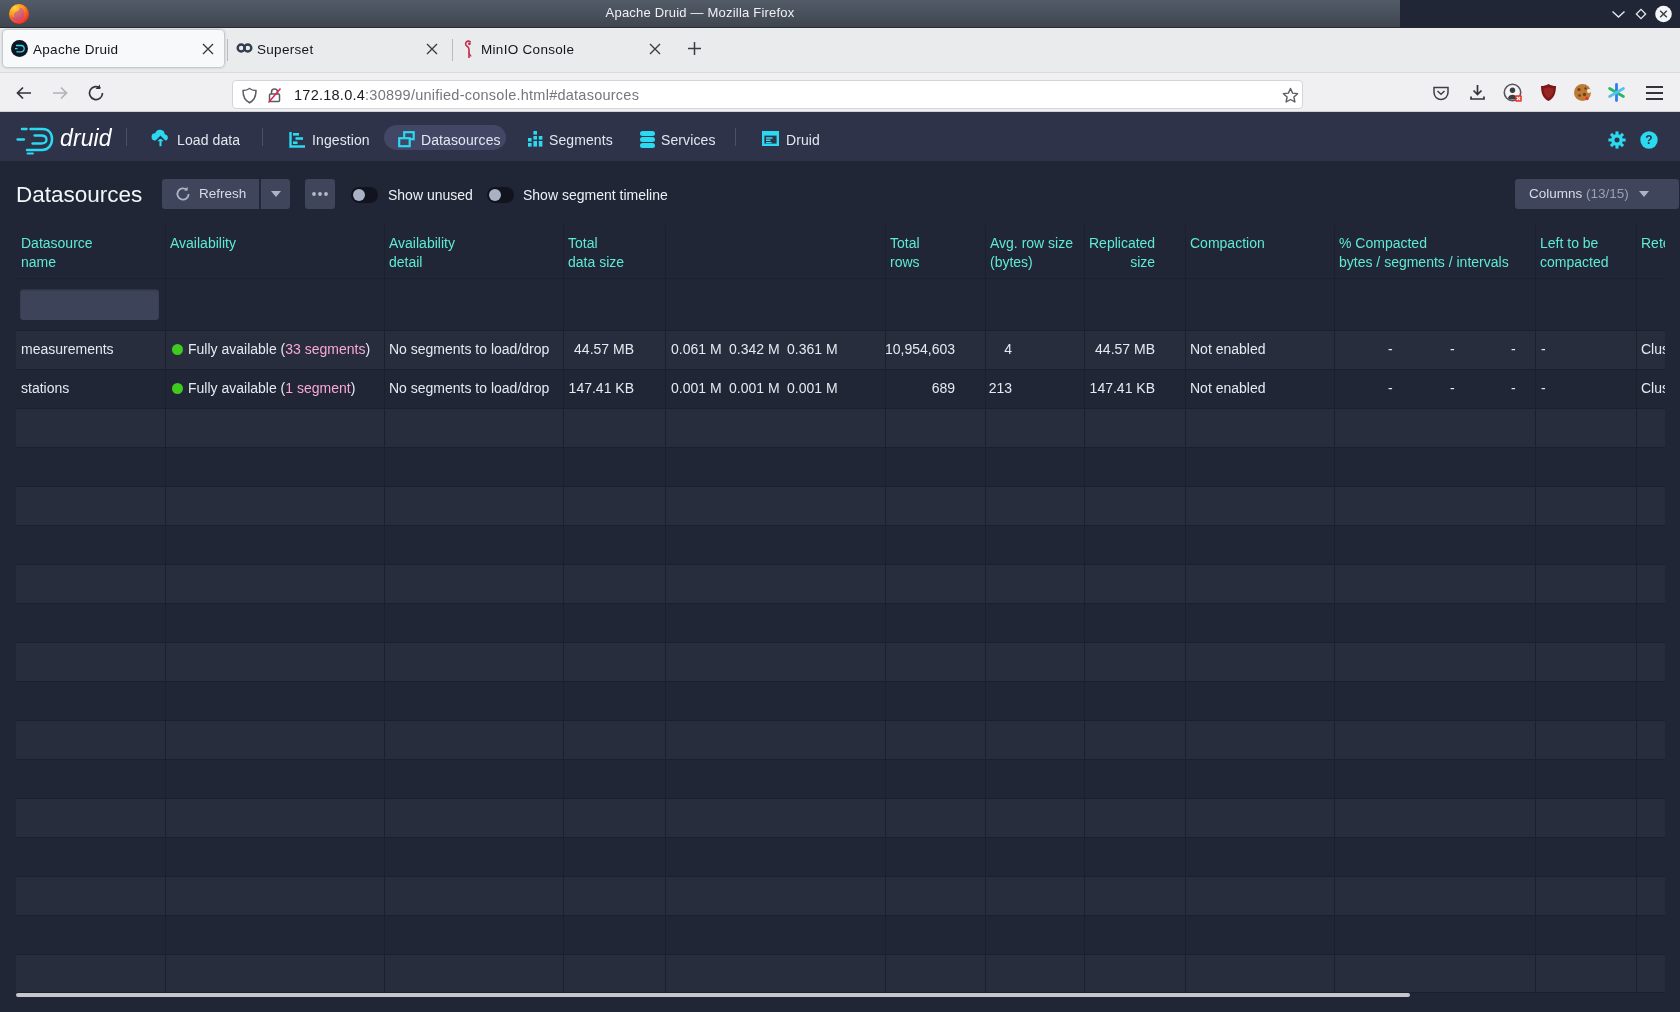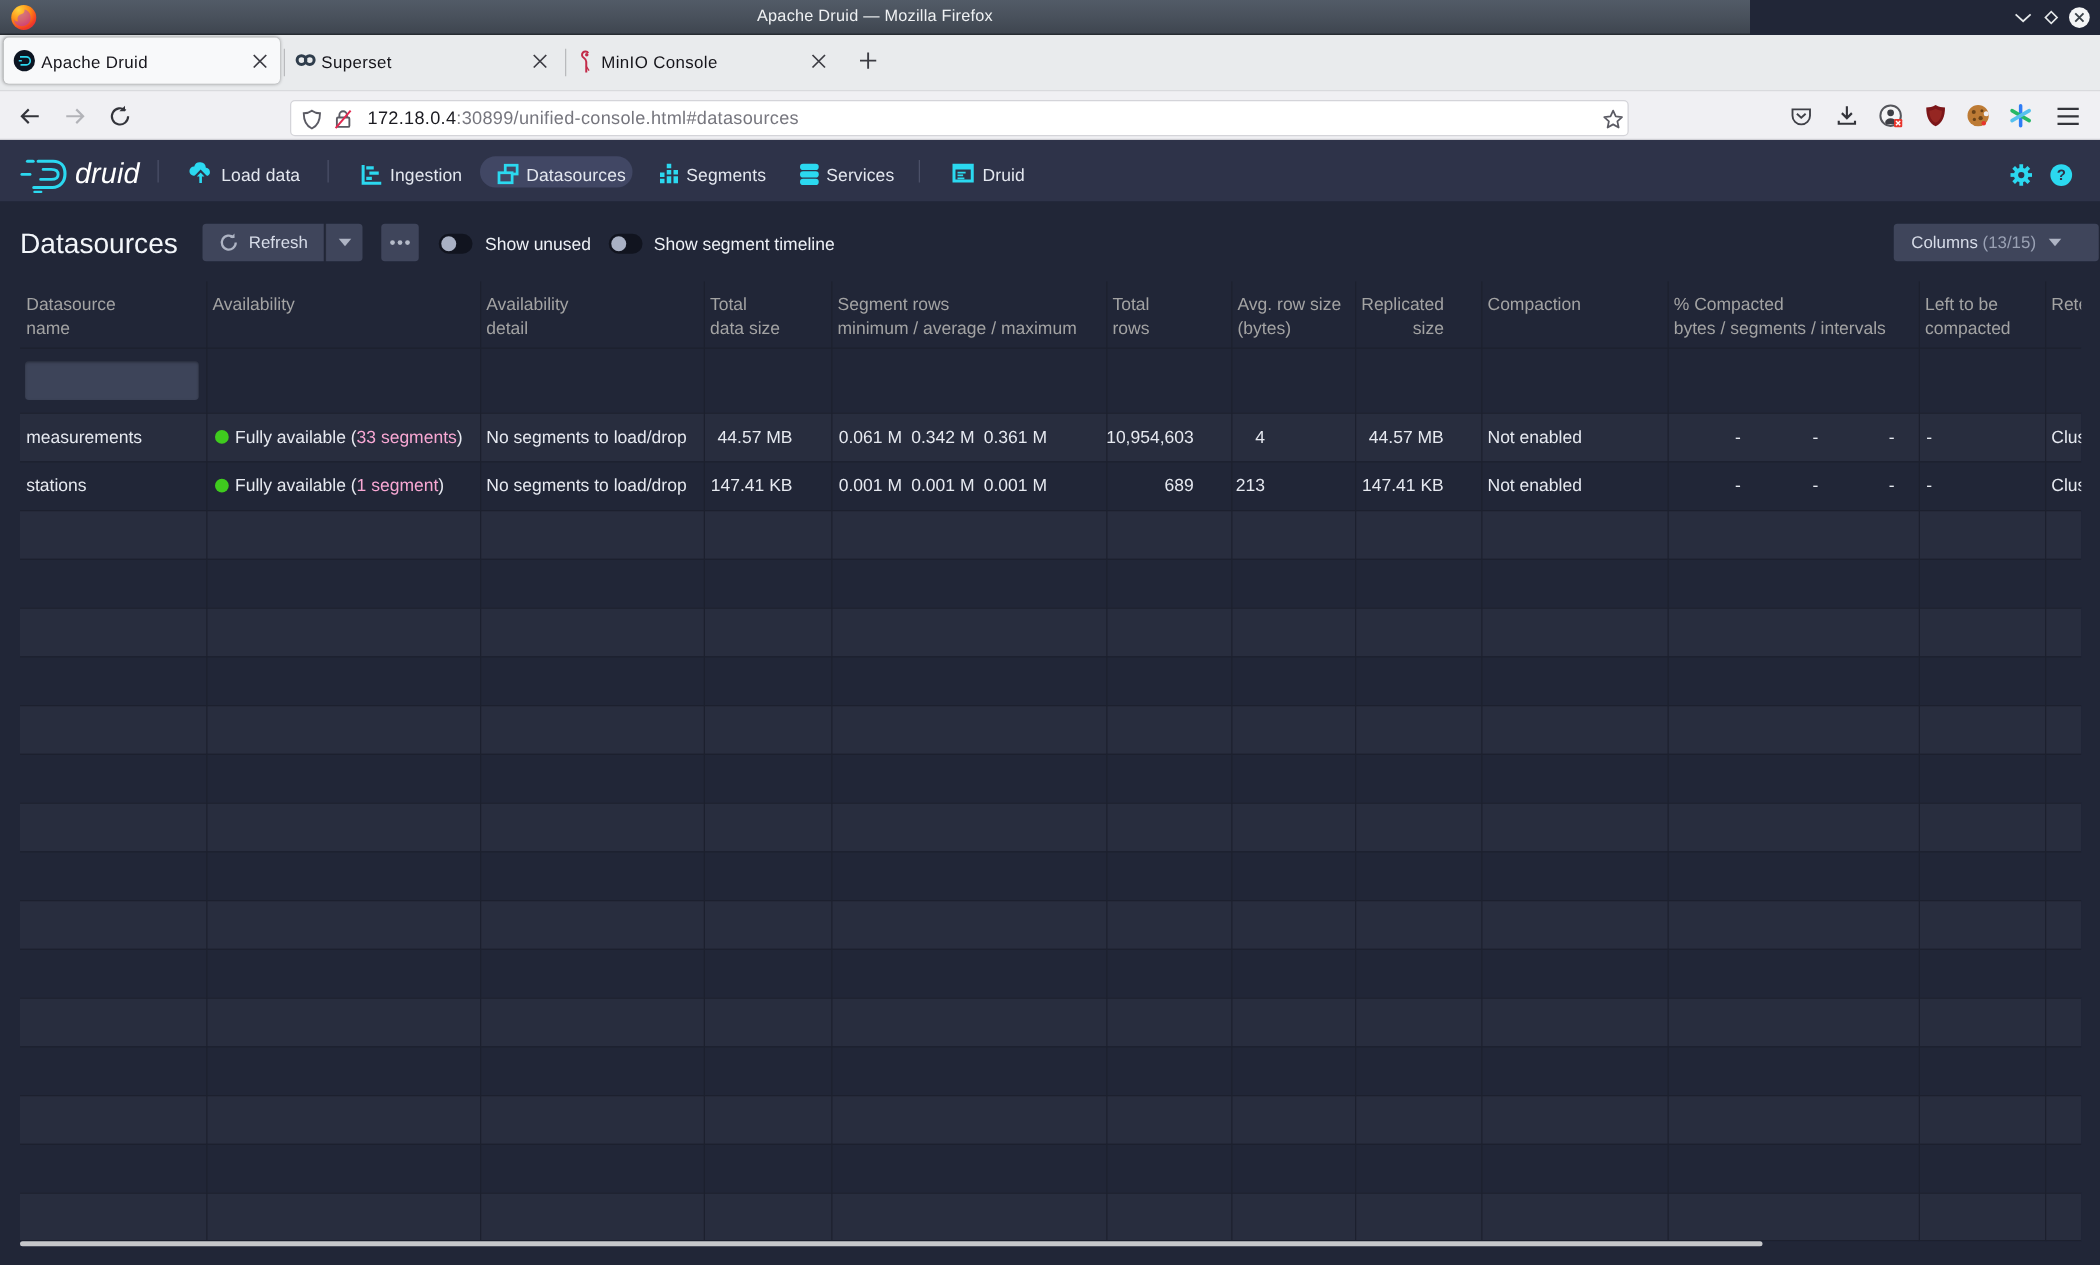--- a/index.html
+++ b/index.html
@@ -37,21 +37,21 @@
   .btn { position:absolute; top:179px; height:30px; background:#3f455b; border-radius:3px; color:#d7dce8; font-size:13.5px; }
   .toggletrack { position:absolute; top:187px; width:27px; height:16px; border-radius:8px; background:#11141f; }
   .knob { position:absolute; top:2px; left:2px; width:12px; height:12px; border-radius:50%; background:#a9b1c4; }
   .toglabel { position:absolute; top:187px; font-size:14px; color:#eef1f6; }
 
   
   #table { left:16px; top:225px; width:1649px; height:768px; overflow:hidden; }
   .vsep { position:absolute; top:0; width:1px; height:768px; background:#1c202e; }
   .hsep { position:absolute; left:0; width:1649px; height:1px; background:#1c202e; }
   .stripe { position:absolute; left:0; width:1649px; height:39px; background:#282d3e; }
-  .hcell { position:absolute; font-size:14px; color:#a3a3a3; line-height:18.5px; white-space:pre; }
+  .hcell { position:absolute; font-size:14px; color:#5eead4; line-height:18.5px; white-space:pre; }
   .cell { position:absolute; font-size:14px; color:#e6e9f0; white-space:pre; }
   .num { text-align:right; }
   a.lnk { color:#f9a8d4; text-decoration:none; }
   .dot { position:absolute; width:11px; height:11px; border-radius:50%; background:#3fcb1e; }
   #filterinput { position:absolute; left:4px; top:64px; width:139px; height:31px; background:#3d4459; border-radius:3px; box-shadow:inset 0 1px 2px rgba(0,0,0,.3); }
 
   #hscroll { left:16px; top:993px; width:1394px; height:4px; border-radius:2px; background:#c6c7ca; }
 </style>
 </head>
 <body>
@@ -327,22 +327,20 @@
   <div class="hsep" style="top:729px;"></div>
   <div class="hsep" style="top:767px;"></div>
 
   <div class="hcell" style="left:5px; top:9px;">Datasource
 name</div>
   <div class="hcell" style="left:154px; top:9px;">Availability</div>
   <div class="hcell" style="left:373px; top:9px;">Availability
 detail</div>
   <div class="hcell" style="left:552px; top:9px;">Total
 data size</div>
-  <div class="hcell" style="left:654px; top:9px;">Segment rows
-minimum / average / maximum</div>
   <div class="hcell" style="left:874px; top:9px;">Total
 rows</div>
   <div class="hcell" style="left:974px; top:9px;">Avg. row size
 (bytes)</div>
   <div class="hcell" style="left:1073px; top:9px;text-align:right;">Replicated
 size</div>
   <div class="hcell" style="left:1174px; top:9px;">Compaction</div>
   <div class="hcell" style="left:1323px; top:9px;">% Compacted
 bytes / segments / intervals</div>
   <div class="hcell" style="left:1524px; top:9px;">Left to be

